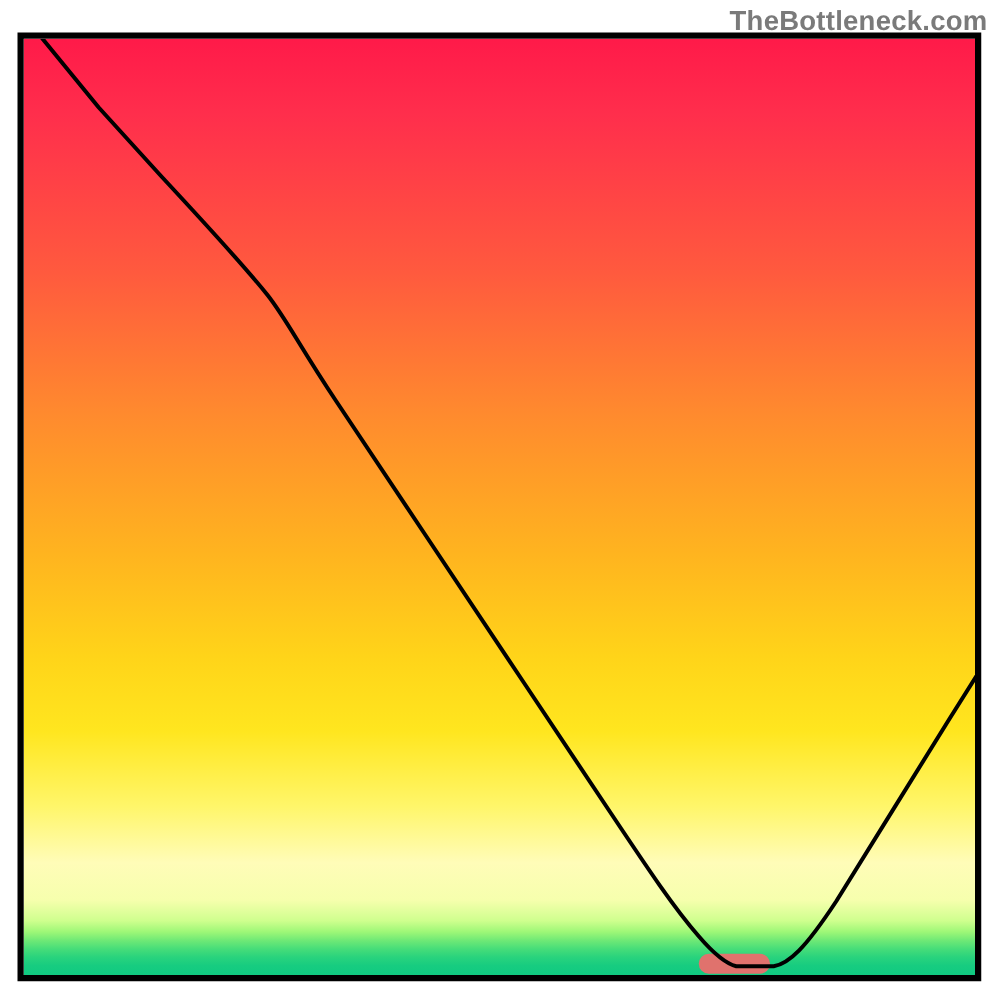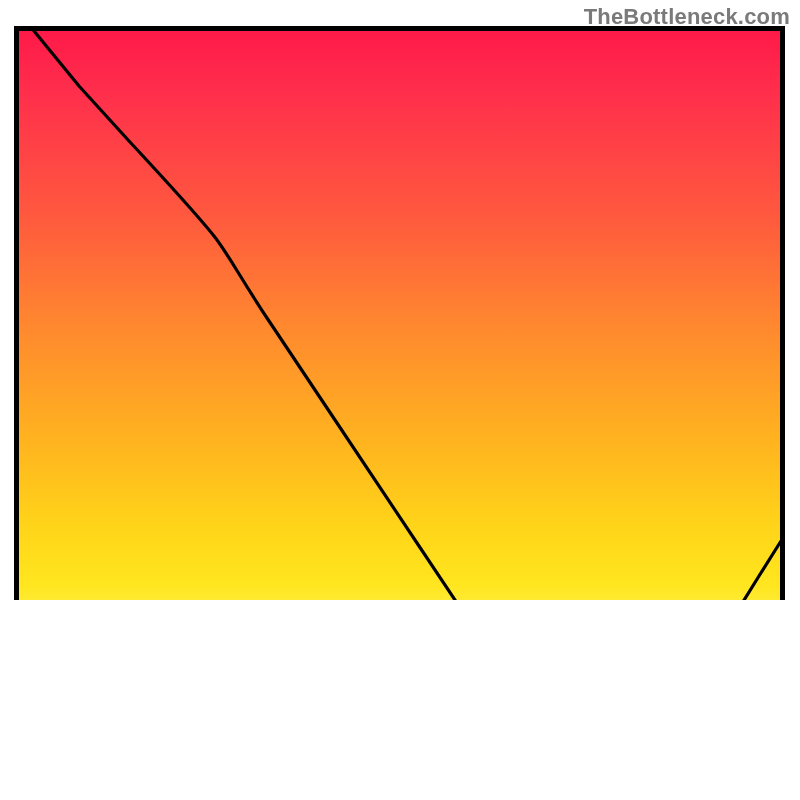--- a/index.html
+++ b/index.html
@@ -6,21 +6,21 @@
     margin: 0;
     padding: 0;
     width: 800px;
     height: 800px;
     background: #ffffff;
     font-family: Arial, Helvetica, sans-serif;
   }
   .canvas {
     position: relative;
     width: 800px;
-    height: 600px;
+    height: 800px;
     overflow: hidden;
   }
   .watermark {
     position: absolute;
     top: 4px;
     right: 10px;
     font-size: 22px;
     font-weight: 600;
     color: #7a7a7a;
     letter-spacing: 0.2px;

